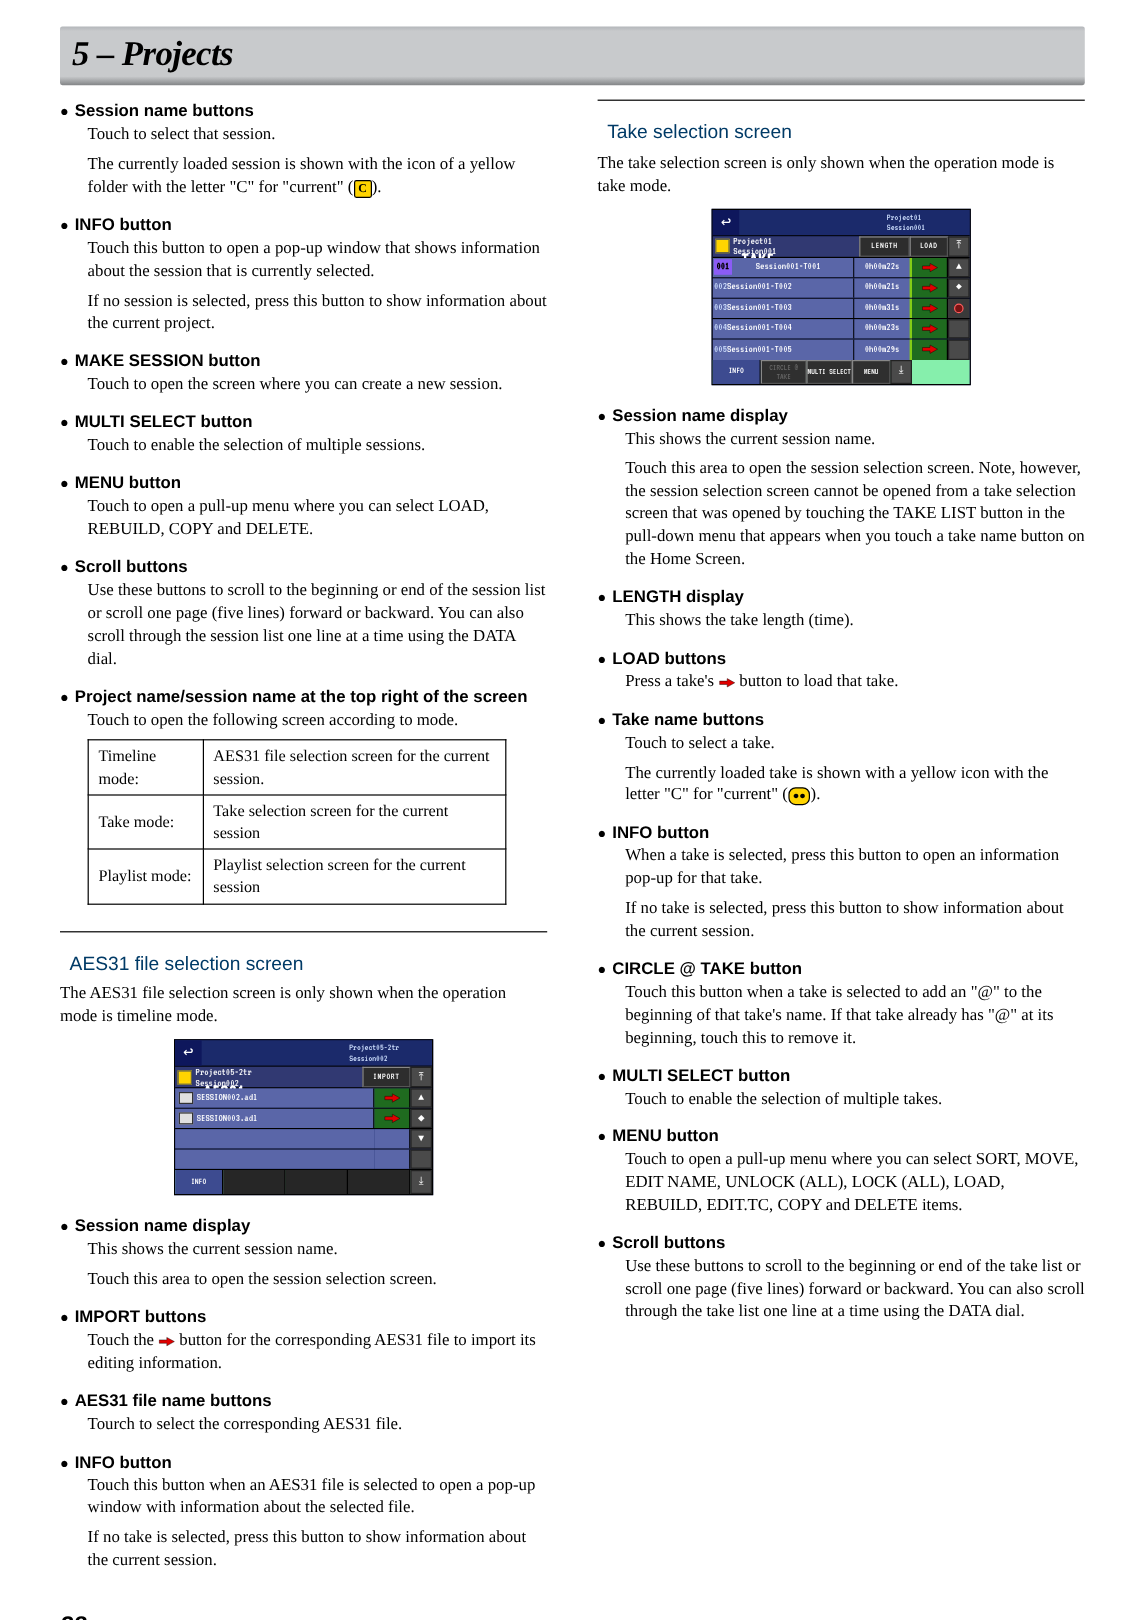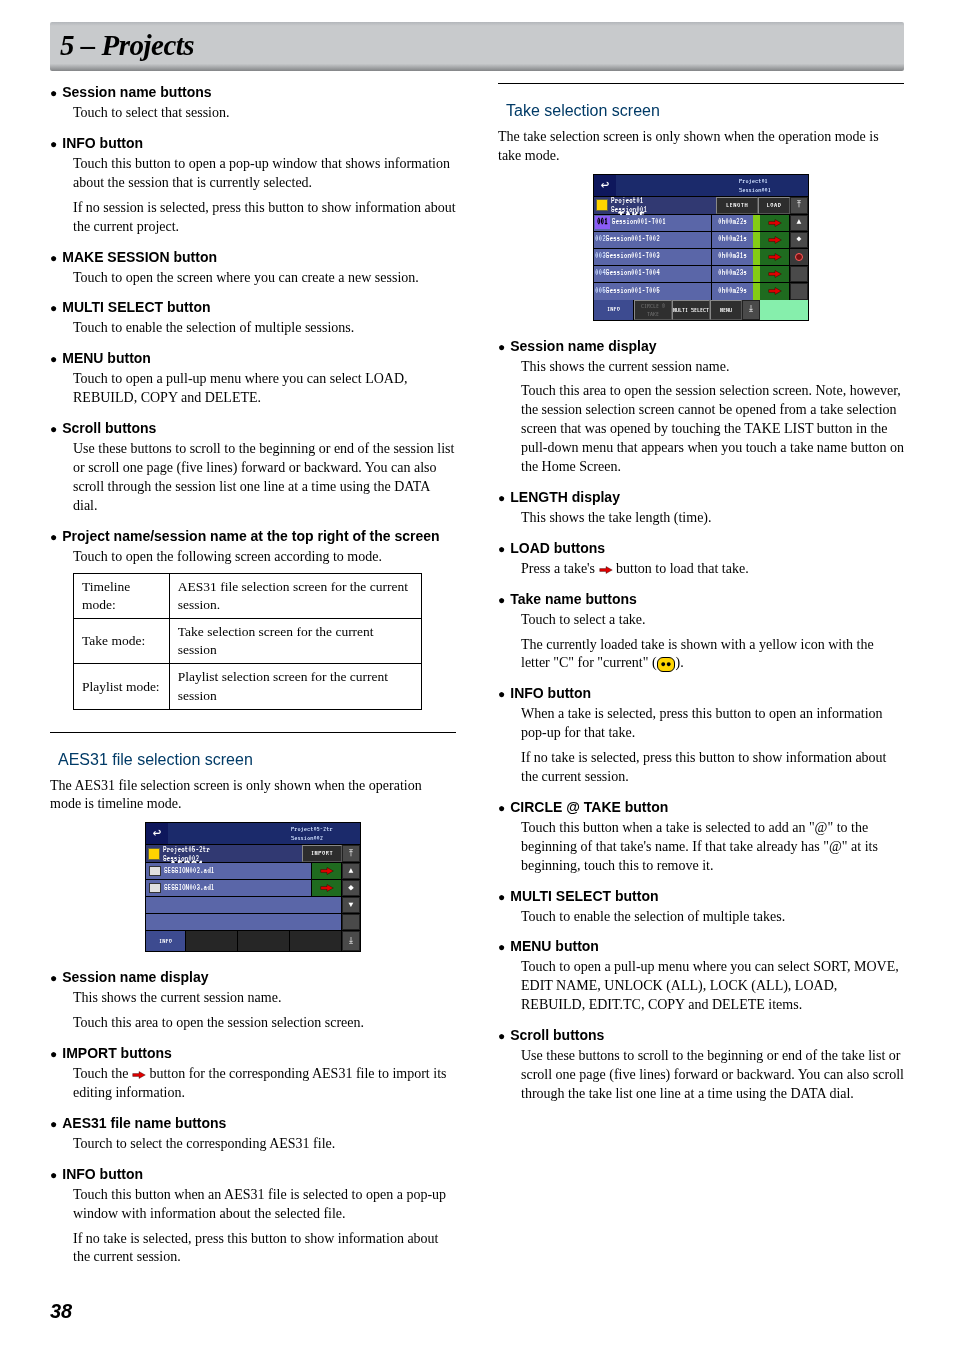--- a/index.html
+++ b/index.html
@@ -46,29 +46,29 @@
 .dev .titlebar .ttl { flex:1; font-size:15px; font-weight:bold; letter-spacing:1px; display:flex; align-items:center; padding-left:2px;margin-top:42px; }
 .dev .titlebar .proj { font-size:8px; line-height:9px; padding:2px 3px; color:#cfe0ff; text-align:left; width:72px; }
 .dev .hdr { background:#313972; height:18px; }
 .dev .hdr .sess { flex:1; font-size:9px; line-height:9px; padding:1px 2px; display:flex; align-items:center; }
 .dev .hdr .folder { width:12px; height:12px; background:#ffd400; margin-right:3px; border:1px solid #664; }
 .dev .btn { background:#2d2d2d; border:1px solid #555; border-left-color:#888; border-top-color:#888; width:40px; display:flex; align-items:center; justify-content:center; font-size:8px; letter-spacing:0.5px; }
 .dev .scrl { width:18px; background:#4a4a4a; border:1px solid #222; display:flex; align-items:center; justify-content:center; font-size:9px;}
 .dev .list { height:17px; display:flex; }
 .dev .list .name { flex:1; background:#5a66a8; padding:1px 3px; color:#fff; font-size:9px; display:flex; align-items:center; border-right:1px solid #000;}
 .dev .list .file { width:12px; height:10px; background:#e0e0e0; border:1px solid #333; margin-right:3px; }
-.dev .list .len { width:48px; background:#5a66a8; font-size:9px; display:flex; align-items:center; justify-content:center; border-right:7px solid #84cc16;}
+.dev .list .len { width:48px; background:#5a66a8; font-size:9px; display:flex; align-items:center; justify-content:center; border-right:2px solid #84cc16;}
 .dev .list .arrow { width:30px; background:#1f6b1f; display:flex; align-items:center; justify-content:center; border-right:1px solid #000;}
 .dev .list .arrow svg { width:14px; height:10px; }
 .dev .bottom { background:#86efac; height:20px; }
 .dev .bottom .binfo { width:40px; background:#3d4b90; display:flex; align-items:center; justify-content:center; font-size:8px; border-right:1px solid #000;}
 .dev .bottom .dim { flex:1; background:#262626; border-right:1px solid #000;}
 .dev .bottom .bbtn { width:38px; background:#2f2f2f; border:1px solid #555; border-left-color:#888; border-top-color:#888; display:flex; align-items:center; justify-content:center; font-size:7.5px; line-height:8px; text-align:center;}
 .dev .blank { flex:1; background:#5a66a8; }
-.dev .yel { background:#8b5cf6; color:#000; font-weight:bold; padding:0 2px; margin-right:2px;}
+.dev .yel { background:#8b5cf6; color:#000; font-weight:bold; padding:0 2px; margin-right:20px;}
 .dev .rec { width:18px; background:#3a3a3a; display:flex; align-items:center; justify-content:center;}
 .dev .rec .c { width:8px; height:8px; border-radius:50%; background:#7a1212; border:1px solid #ff5d5d;}
 
 
 .arr path { fill:#e00000; stroke:#000; stroke-width:0.5; }
 
 
 .footer { margin-top:20px; display:flex; align-items:baseline; gap:8px; font-family:"Myriad Pro", Arial, sans-serif;}
 .footer .pg { font-size:20px; font-style:italic; font-weight:bold; }
 </style>
@@ -83,20 +83,21 @@
   <div class="cols">
 
     <div class="col">
 
       <div class="sec">
           <div class="sec-title">
             <span class="dot">●</span>
             <b>Session name buttons</b>
           </div>
         <p>Touch to select that session.</p>
+        <p><span>The currently loaded session is shown with the icon of a yellow folder with the letter "C" for "current" (</span><span class="icon-yel">C</span><span>).</span></p>
       </div>
 
       <div class="sec">
           <div class="sec-title">
             <span class="dot">●</span>
             <b>INFO button</b>
           </div>
         <p>Touch this button to open a pop-up window that shows information about the session that is currently selected.</p>
         <p>If no session is selected, press this button to show information about the current project.</p>
       </div>

